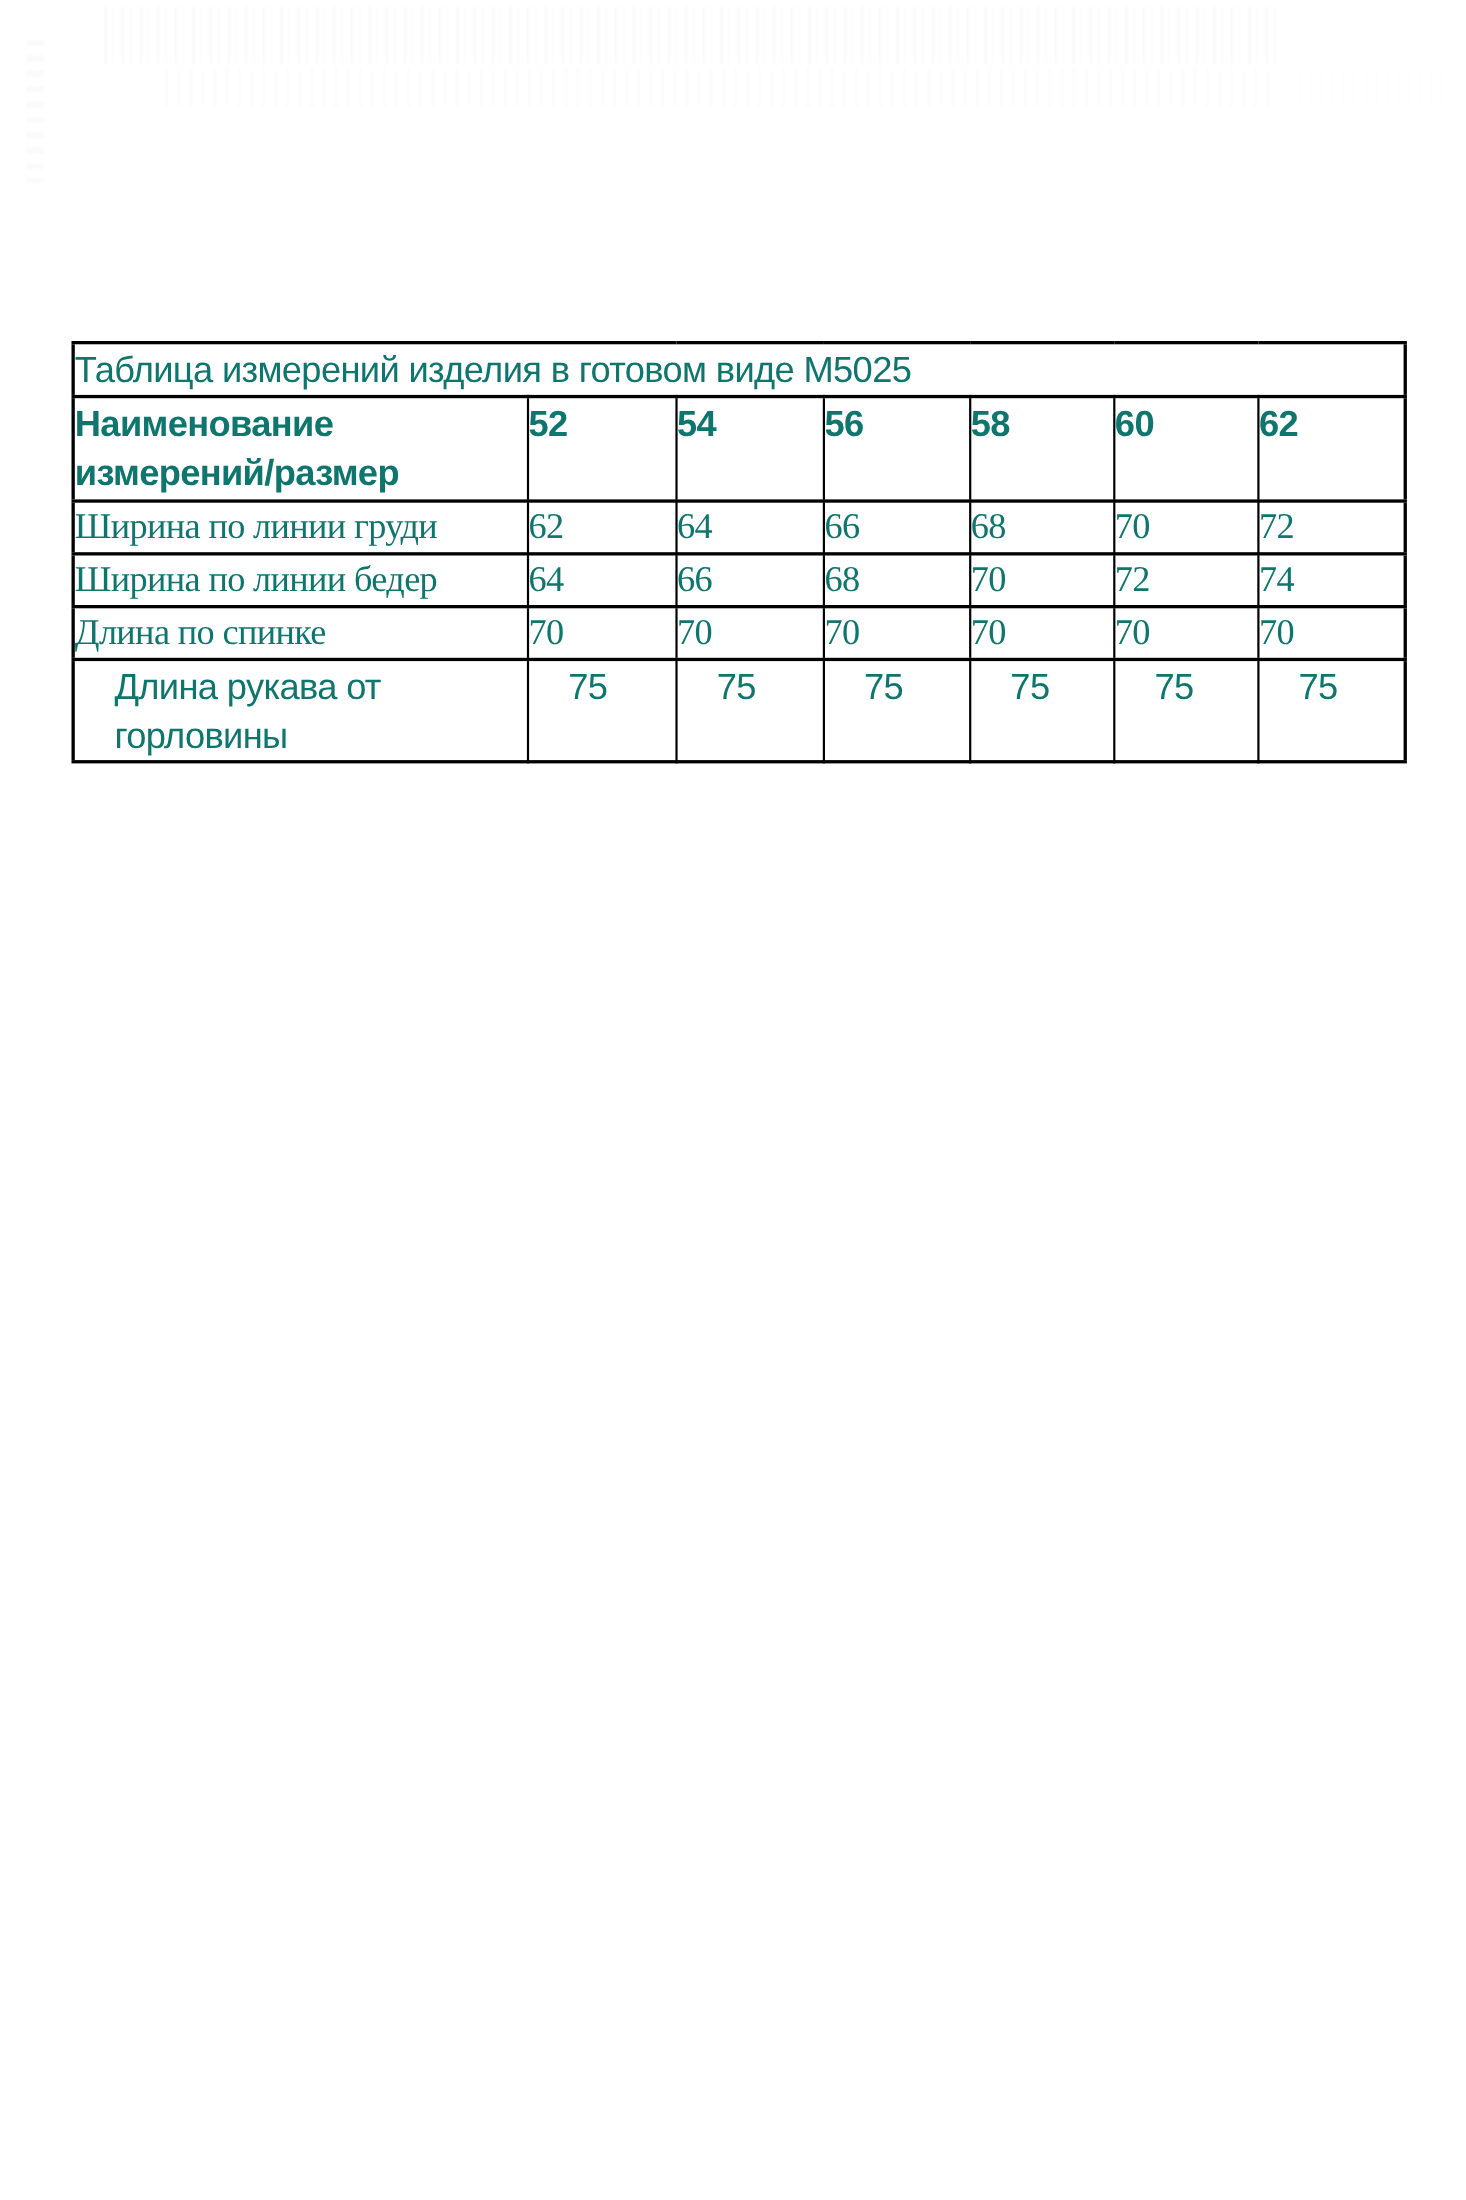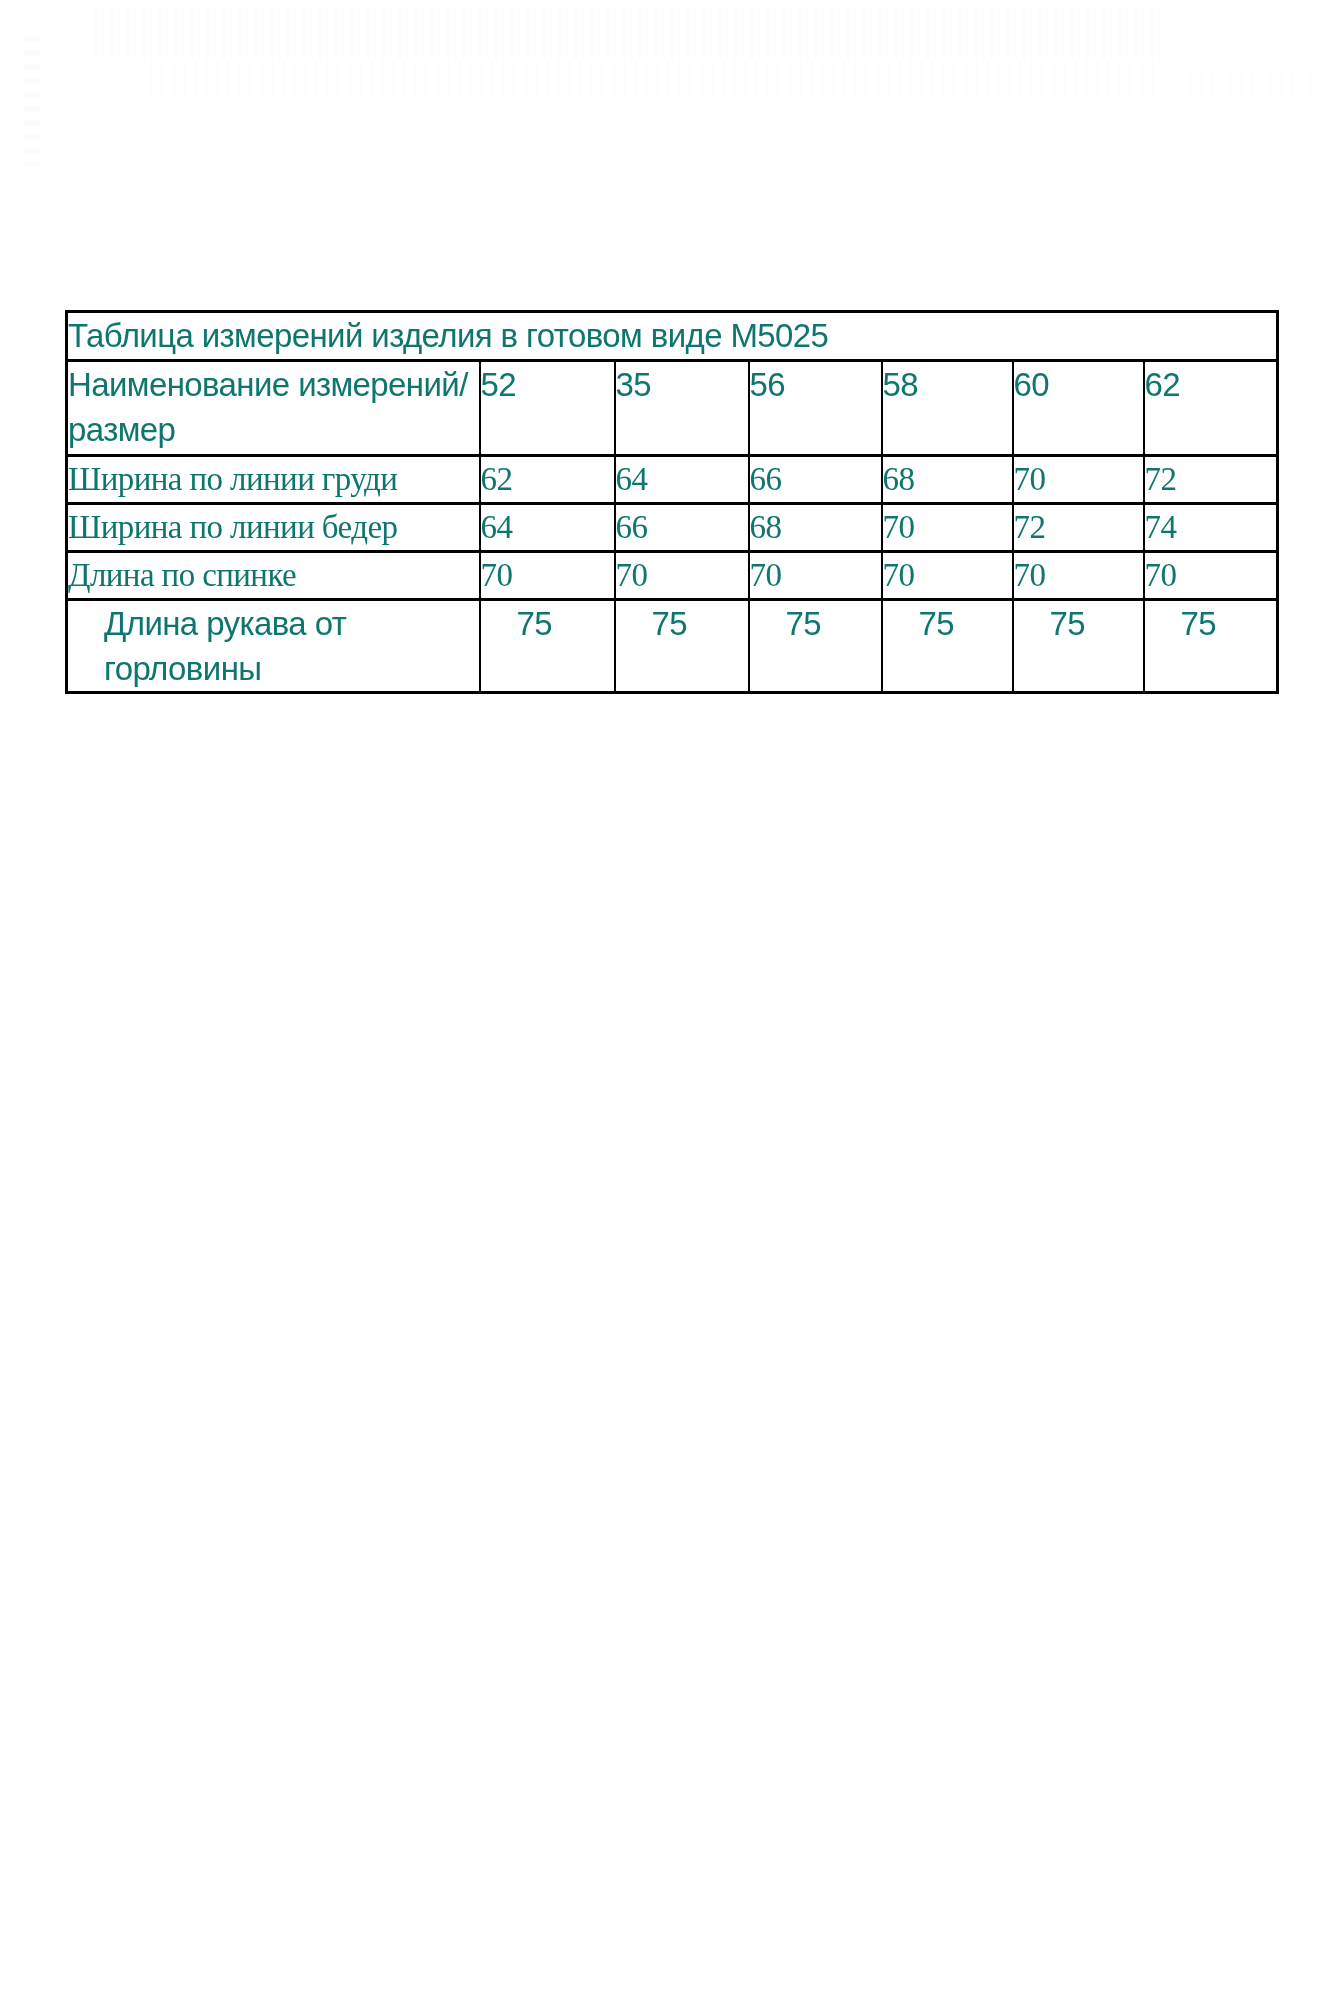--- a/index.html
+++ b/index.html
@@ -71,21 +71,21 @@
     font-weight: 400;
   }
   table.meas { border: 3px solid #000000; }
   table.meas tr { border-top: 3px solid #000000; border-bottom: 3px solid #000000; }
 
   .cell-title {
     font-weight: 700;
     padding-left: 30px;
     height: 46px;
   }
-  tr.hdr td, tr.hdr th { height: 92px; font-weight: 400; }
+  tr.hdr td, tr.hdr th { height: 92px; font-weight: 700; }
   tr.body-row td { height: 45px; font-family: Liberation Serif, serif; }
   tr.body-row-tall td { height: 90px; padding-left: 36px; }
   tr.ftr td { height: 45px; }
 
   .lbl { padding-left: 26px; padding-right: 30px; }
   .val { padding-left: 22px; padding-right: 6px; }
   .cell-footer { padding-left: 26px; }
 </style>
 </head>
 <body>
@@ -109,21 +109,21 @@
     </colgroup>
 
     <tbody>
         <tr>
       <td class="cell-title" colspan="7">Таблица измерений изделия в готовом виде М5025</td>
     </tr>
 
     <tr class="hdr">
       <th class="lbl">Наименование измерений/размер</th>
       <th class="val">52</th>
-      <th class="val">35</th>
+      <th class="val">54</th>
       <th class="val">56</th>
       <th class="val">58</th>
       <th class="val">60</th>
       <th class="val">62</th>
     </tr>
 
     <tr class="body-row">
       <td class="lbl">Ширина по линии груди</td>
       <td class="val">62</td>
       <td class="val">64</td>

